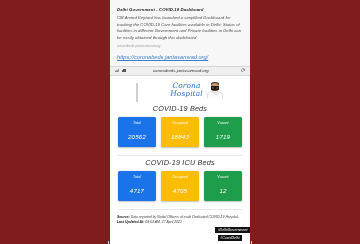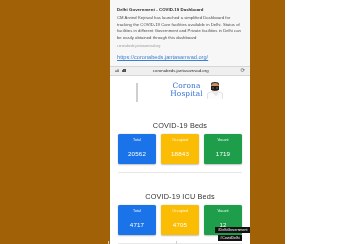--- a/index.html
+++ b/index.html
@@ -2,21 +2,21 @@
 <html><head>
 <meta charset="utf-8">
 <style>
   * { margin:0; padding:0; box-sizing:border-box; }
   html, body {
     width:360px; height:244px;
     background:#ffffff;
     font-family:"Liberation Sans", sans-serif;
     overflow:hidden;
   }
-  #screen { position:relative; width:285px; height:244px; background:#a16207; }
+  #screen { position:relative; width:360px; height:244px; background:#7f1d1d;font-style:italic; }
 
   
   .phone {
     position:absolute; left:110px; top:0; width:140px; height:244px;
     background:#f2f2f2; overflow:hidden;
   }
 
   
   .desc-card {
     background:#f7f7f7; padding:6px 7px 4px 7px;
@@ -120,21 +120,21 @@
     border:0.4px solid #e2e2e2; border-bottom:none;
   }
   .portrait .collar {
     position:absolute; left:6px; bottom:3.4px; width:5px; height:4.2px;
     background:#e7e7e7; transform:rotate(45deg);
   }
 
   .section { padding:0 6px; }
   .sec-title {
     text-align:center; font-size:7.3px; color:#333333;
-    margin:20px 0 4px 0; letter-spacing:.15px;
+    margin:3px 0 4px 0; letter-spacing:.15px;
   }
 
   .cards { display:flex; gap:5px; justify-content:center; padding-bottom:2px; }
   .card {
     width:38px; height:30px; border-radius:1.6px;
     display:flex; flex-direction:column; align-items:center;
     box-shadow:0 0.6px 1.6px rgba(0,0,0,.25);
     overflow:hidden;
   }
   .card .c-label {

